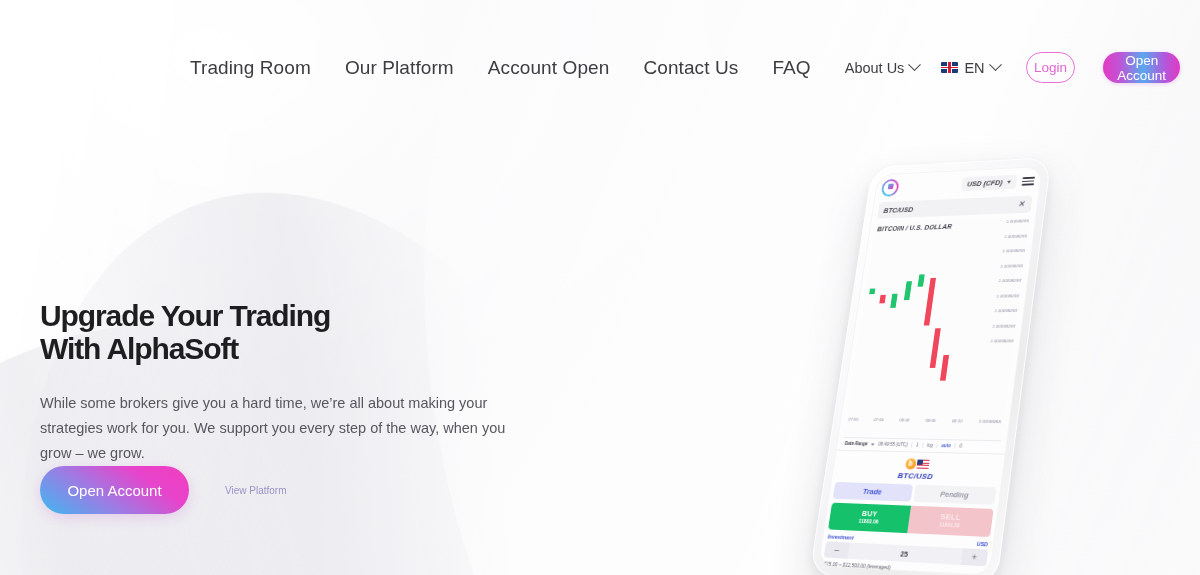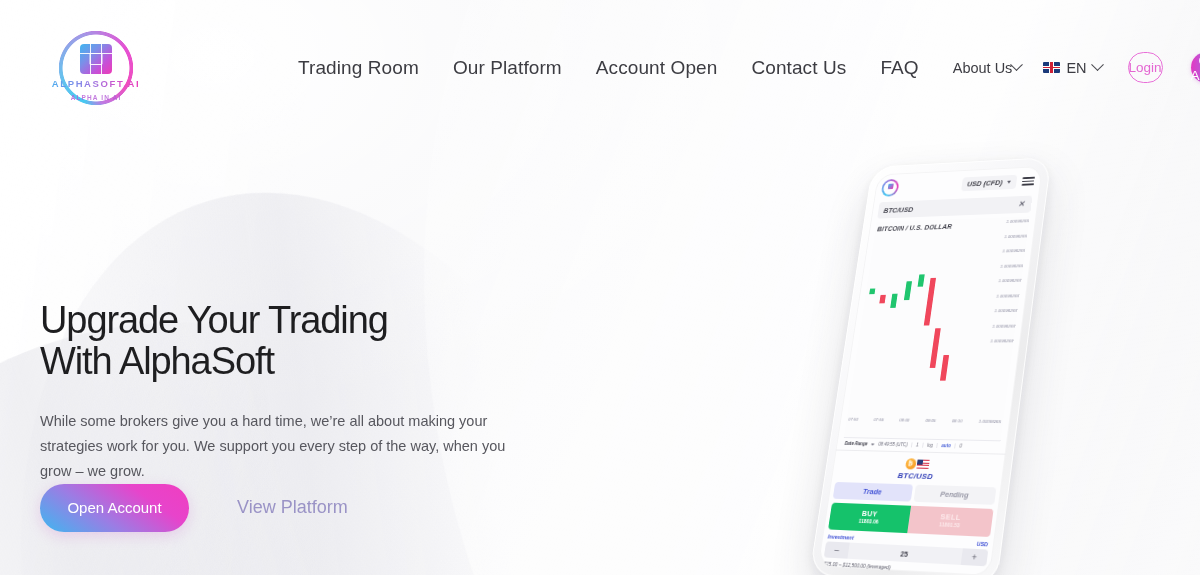--- a/index.html
+++ b/index.html
@@ -142,21 +142,21 @@
   }
   .nav-link {
     font-size: 19px;
     color: #3c3c42;
     letter-spacing: .1px;
     text-decoration: none;
     white-space: nowrap;
     cursor: pointer;
   }
   .nav-drop {
-    display: flex; align-items: center; 
+    display: flex; align-items: center; gap: 6px;
     font-size: 14.5px; color: #3c3c42; cursor: pointer;
     white-space: nowrap;
   }
   .caret {
     width: 9px; height: 9px;
     border-right: 1.7px solid #4a4a50;
     border-bottom: 1.7px solid #4a4a50;
     transform: rotate(45deg) translate(-2px,-2px);
   }
   .lang {
@@ -212,46 +212,46 @@
   }
 
   
   .hero {
     position: absolute;
     left: 40px; top: 300px;
     width: 520px;
     z-index: 15;
   }
   .hero h1 {
-    font-size: 38px;
+    font-size: 30px;
     line-height: 1.09;
     letter-spacing: -1.1px;
     color: #1e1e20;
-    font-weight: 400;
+    font-weight: 700;
     margin-bottom: 26px;
   }
   .hero p {
     font-size: 14.5px;
     line-height: 1.72;
     color: #57575e;
     max-width: 470px;
   }
   .hero-actions { display: flex; align-items: center; gap: 0; }
   .btn-open-hero {
     display: inline-flex; align-items: center; justify-content: center;
     width: 149px; height: 48px;
     border: none; border-radius: 26px;
     color: #fff; font-size: 15px;
     background: linear-gradient(215deg, #f03ec0 0%, #e744cb 28%, #9b7de4 62%, #3cb8f0 100%);
     cursor: pointer;
     box-shadow: 0 4px 14px rgba(200,90,200,.22);
   }
   .link-view {
-    margin-left: 48px;
-    font-size: 18px;
+    margin-left: 36px;
+    font-size: 10px;
     color: #9a93c6;
     text-decoration: none;
     cursor: pointer;
   }
 
   
   .phone-stage {
     position: absolute;
     left: 760px; top: 110px;
     width: 440px; height: 520px;
@@ -491,26 +491,20 @@
 
 <div class="page">
 
   <div class="swoosh swoosh-1"></div>
   <div class="swoosh swoosh-2"></div>
   <div class="swoosh swoosh-3"></div>
   <div class="swoosh swoosh-4"></div>
 
   <header class="header">
 
-    <a class="logo">
-      <span class="logo-ring"></span>
-      <span class="logo-chip"></span>
-      <span class="logo-word">ALPHASOFT.AI</span>
-      <span class="logo-sub">ALPHA IN AI</span>
-    </a>
 
     <nav class="nav">
       <a class="nav-link">Trading Room</a>
       <a class="nav-link">Our Platform</a>
       <a class="nav-link">Account Open</a>
       <a class="nav-link">Contact Us</a>
       <a class="nav-link">FAQ</a>
 
       <div class="nav-drop">
         <span>About Us</span>

